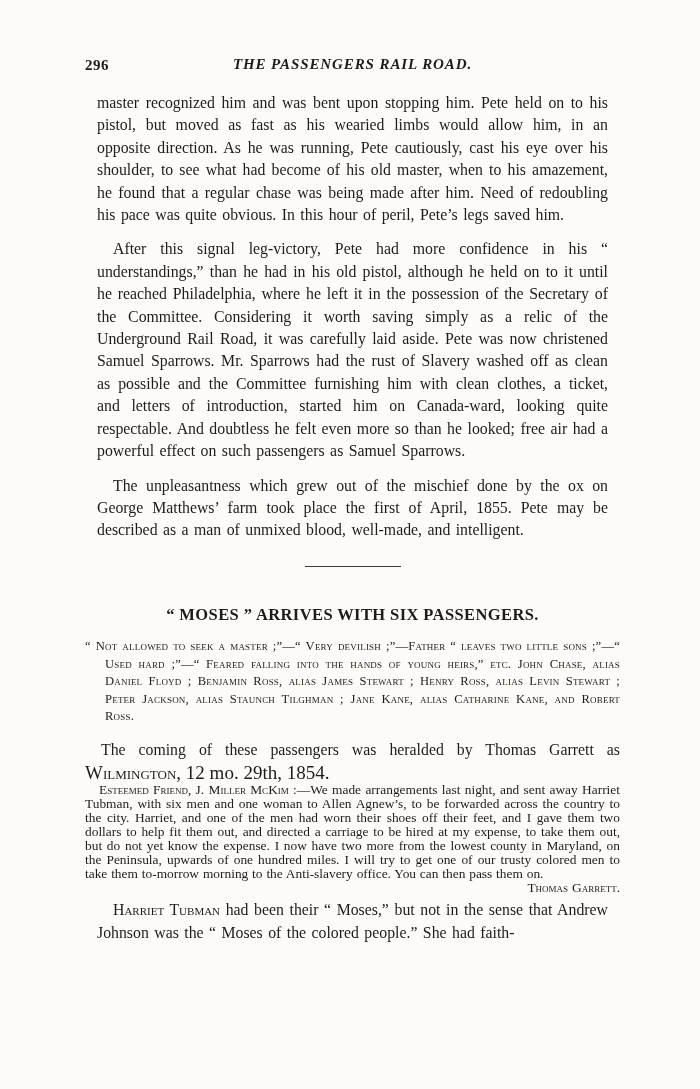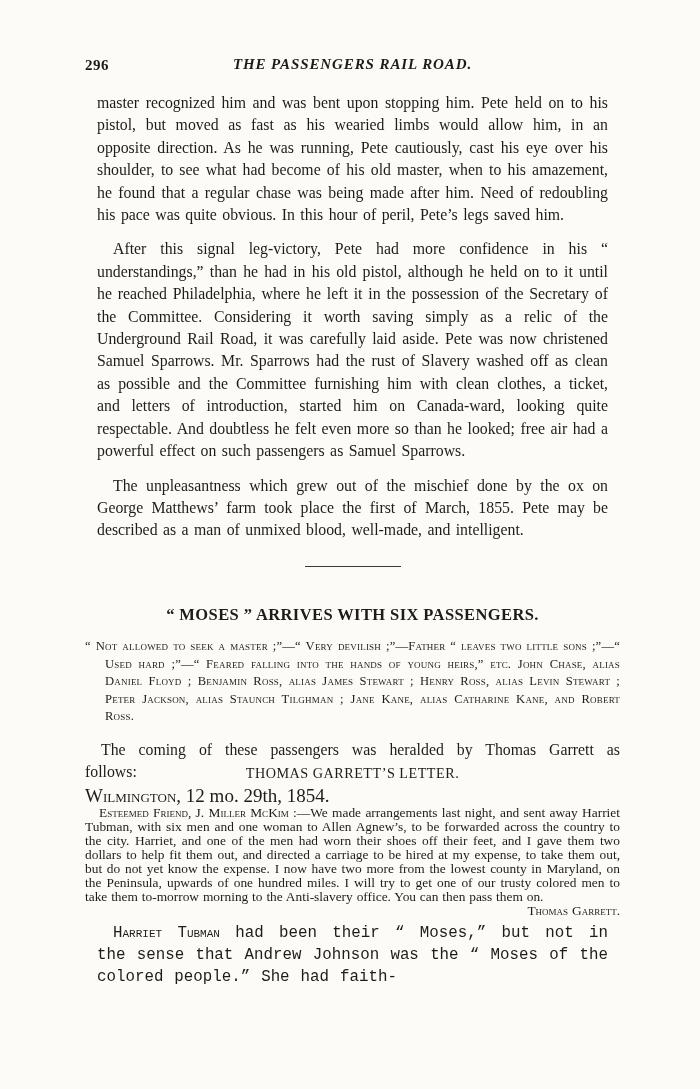--- a/index.html
+++ b/index.html
@@ -74,50 +74,46 @@
   }
   .sc { font-variant: small-caps; }
   .letter-body {
     margin: 2px 0 0;
     font-size: 13.4px; line-height: 14px;
     text-align: justify;
     text-indent: 14px;
     word-spacing: 0.5px;
   }
   .letter-signature { float: right; font-variant: small-caps; }
-  .closing { margin-top: 18px; font-family: Liberation Mono, monospace; }
+  .closing { margin-top: 18px; }
 </style>
 </head>
 <body>
 
 <div class="page">
 
   <header class="page-header">
     <span class="page-number">296</span>
     <span class="running-title">THE PASSENGERS RAIL ROAD.</span>
   </header>
 
   <section>
     <p class="body-para">master recognized him and was bent upon stopping him. Pete held on to his pistol, but moved as fast as his wearied limbs would allow him, in an opposite direction. As he was running, Pete cautiously, cast his eye over his shoulder, to see what had become of his old master, when to his amazement, he found that a regular chase was being made after him. Need of redoubling his pace was quite obvious. In this hour of peril, Pete’s legs saved him.</p>
     <p class="body-para indent">After this signal leg-victory, Pete had more confidence in his “ understandings,” than he had in his old pistol, although he held on to it until he reached Philadelphia, where he left it in the possession of the Secretary of the Committee. Considering it worth saving simply as a relic of the Underground Rail Road, it was carefully laid aside. Pete was now christened Samuel Sparrows. Mr. Sparrows had the rust of Slavery washed off as clean as possible and the Committee furnishing him with clean clothes, a ticket, and letters of introduction, started him on Canada-ward, looking quite respectable. And doubtless he felt even more so than he looked; free air had a powerful effect on such passengers as Samuel Sparrows.</p>
-    <p class="body-para indent">The unpleasantness which grew out of the mischief done by the ox on George Matthews’ farm took place the first of March, 1855. Pete may be described as a man of unmixed blood, well-made, and intelligent.</p>
+    <p class="body-para indent">The unpleasantness which grew out of the mischief done by the ox on George Matthews’ farm took place the first of April, 1855. Pete may be described as a man of unmixed blood, well-made, and intelligent.</p>
   </section>
 
   <div class="section-rule"></div>
 
   <h2 class="chapter-title">“ MOSES ” ARRIVES WITH SIX PASSENGERS.</h2>
 
   <p class="synopsis">“ Not allowed to seek a master ;”—“ Very devilish ;”—Father “ leaves two little sons ;”—“ Used hard ;”—“ Feared falling into the hands of young heirs,” etc. John Chase, alias Daniel Floyd ; Benjamin Ross, alias James Stewart ; Henry Ross, alias Levin Stewart ; Peter Jackson, alias Staunch Tilghman ; Jane Kane, alias Catharine Kane, and Robert Ross.</p>
 
   <p class="intro-line1">The coming of these passengers was heralded by Thomas Garrett as</p>
 
-  <div class="intro-row">
-    <span class="intro-follows">follows:</span>
-    <span class="letter-heading">THOMAS GARRETT’S LETTER.</span>
-  </div>
 
   <p class="letter-dateline"><span class="sc">Wilmington,</span><span> 12 mo. 29th, 1854.</span></p>
 
   <p class="letter-body"><span class="sc">Esteemed Friend, J. Miller McKim :</span><span>—We made arrangements last night, and sent away Harriet Tubman, with six men and one woman to Allen Agnew’s, to be forwarded across the country to the city. Harriet, and one of the men had worn their shoes off their feet, and I gave them two dollars to help fit them out, and directed a carriage to be hired at my expense, to take them out, but do not yet know the expense. I now have two more from the lowest county in Maryland, on the Peninsula, upwards of one hundred miles. I will try to get one of our trusty colored men to take them to-morrow morning to the Anti-slavery office. You can then pass them on.</span><span class="letter-signature">Thomas Garrett.</span></p>
 
   <p class="body-para indent closing"><span class="sc">Harriet Tubman</span><span> had been their “ Moses,” but not in the sense that Andrew Johnson was the “ Moses of the colored people.” She had faith-</span></p>
 
 </div>
 
 </body></html>

